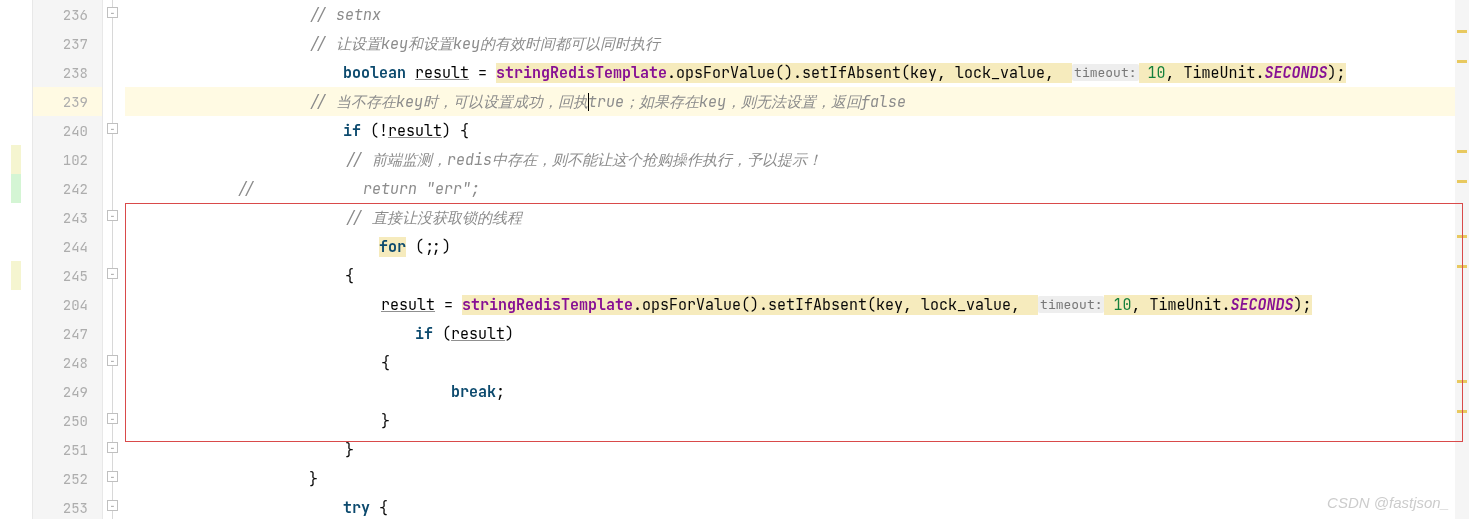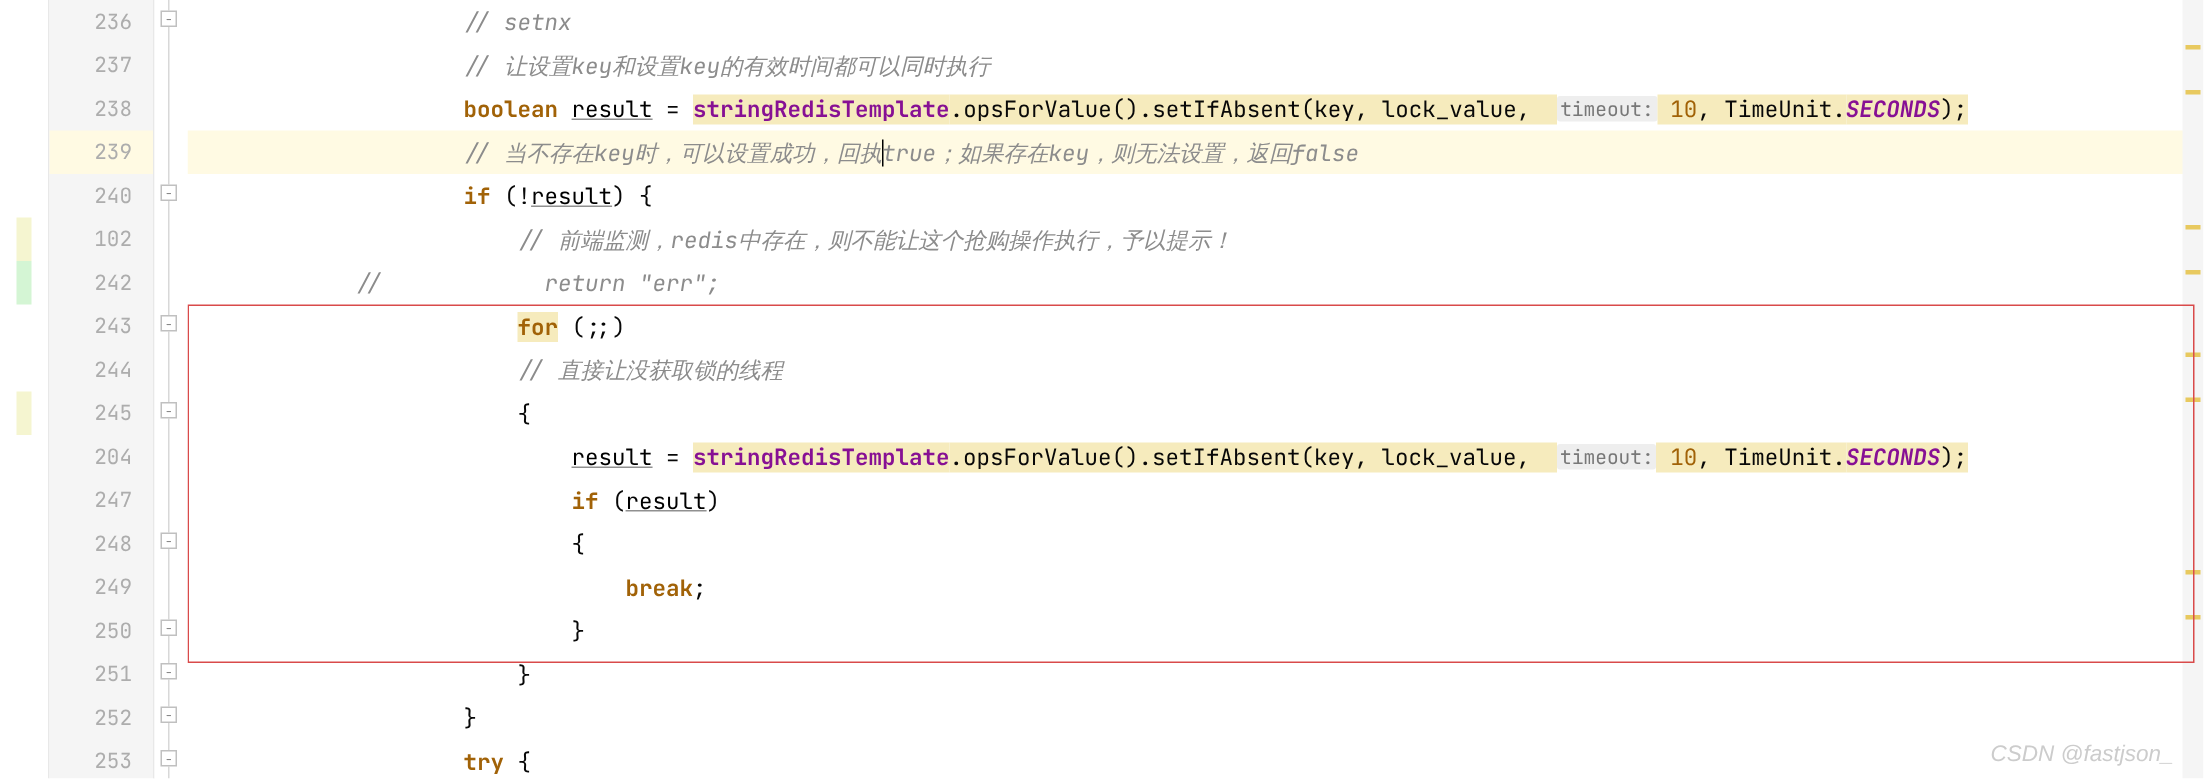--- a/index.html
+++ b/index.html
@@ -100,25 +100,25 @@
       display: flex;
       align-items: center;
       white-space: pre;
       padding-left: 4px;
       position: relative;
     }
     .code-line.current {
       background: #fffae3;
     }
     .indent { display: inline-block; }
-    .keyword { color: #a16207; font-weight: bold; }
+    .keyword { color: #0c4a6e; font-weight: bold; margin-left: 34px; }
     .comment { color: #8c8c8c; font-style: italic; }
     .field { color: #871094; font-weight: bold; }
     .param-hint { color: #787878; background: #eeeeee; padding: 0 2px; font-size: 13px; border-radius: 2px; }
-    .number { color: #a16207; }
+    .number { color: #15803d; }
     .static-field { color: #871094; font-style: italic; font-weight: bold; }
     .var { color: #000000; }
     .underline { text-decoration: underline; text-decoration-color: #909090; }
     .highlight-yellow { background: #f6ebbd; }
     .caret {
       display: inline-block;
       width: 1px;
       height: 18px;
       background: #000;
       vertical-align: middle;
@@ -231,23 +231,23 @@
     <div class="code-line"><span class="indent">                    </span><span class="keyword">boolean</span><span> </span><span class="var underline">result</span><span> = </span><span class="field highlight-yellow">stringRedisTemplate</span><span class="highlight-yellow">.opsForValue().setIfAbsent(key, lock_value,  </span><span class="param-hint">timeout:</span><span class="number highlight-yellow"> 10</span><span class="highlight-yellow">, TimeUnit.</span><span class="static-field highlight-yellow">SECONDS</span><span class="highlight-yellow">);</span></div>
 
     <div class="code-line current"><span class="indent">                    </span><span class="comment">// 当不存在key时，可以设置成功，回执</span><span class="caret"></span><span class="comment">true；如果存在key，则无法设置，返回false</span></div>
 
     <div class="code-line"><span class="indent">                    </span><span class="keyword">if</span><span> (!</span><span class="var underline">result</span><span>) {</span></div>
 
     <div class="code-line"><span class="indent">                        </span><span class="comment">// 前端监测，redis中存在，则不能让这个抢购操作执行，予以提示！</span></div>
 
     <div class="code-line"><span class="indent">            </span><span class="comment">//</span><span class="comment">            </span><span class="comment">return </span><span class="comment">"err"</span><span class="comment">;</span></div>
 
+    <div class="code-line"><span class="indent">                        </span><span class="comment">// 直接让没获取锁的线程</span></div>
+
     <div class="code-line"><span class="indent">                        </span><span class="keyword highlight-yellow">for</span><span> (;;)</span></div>
-
-    <div class="code-line"><span class="indent">                        </span><span class="comment">// 直接让没获取锁的线程</span></div>
 
     <div class="code-line"><span class="indent">                        </span><span>{</span></div>
 
     <div class="code-line"><span class="indent">                            </span><span class="var underline">result</span><span> = </span><span class="field highlight-yellow">stringRedisTemplate</span><span class="highlight-yellow">.opsForValue().setIfAbsent(key, lock_value,  </span><span class="param-hint">timeout:</span><span class="number highlight-yellow"> 10</span><span class="highlight-yellow">, TimeUnit.</span><span class="static-field highlight-yellow">SECONDS</span><span class="highlight-yellow">);</span></div>
 
     <div class="code-line"><span class="indent">                            </span><span class="keyword">if</span><span> (</span><span class="var underline">result</span><span>)</span></div>
 
     <div class="code-line"><span class="indent">                            </span><span>{</span></div>
 
     <div class="code-line"><span class="indent">                                </span><span class="keyword">break</span><span>;</span></div>

